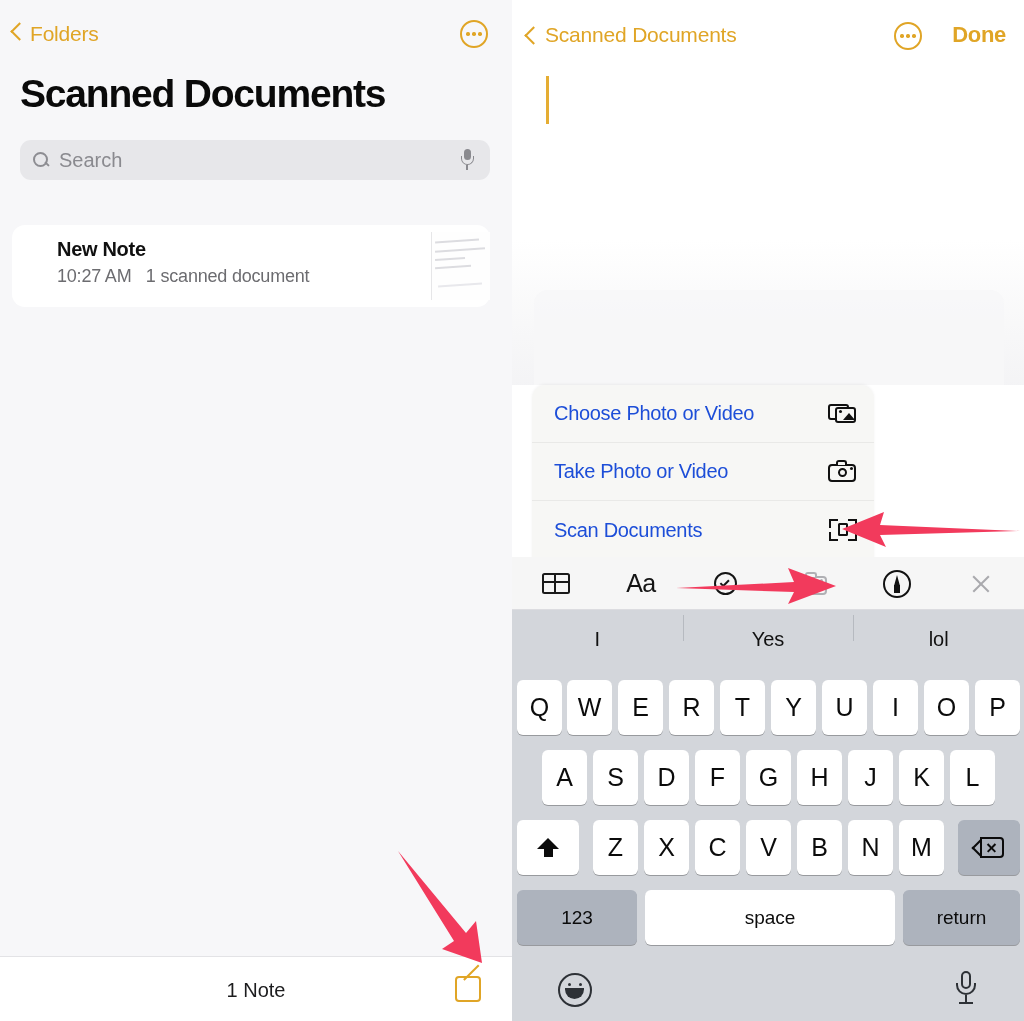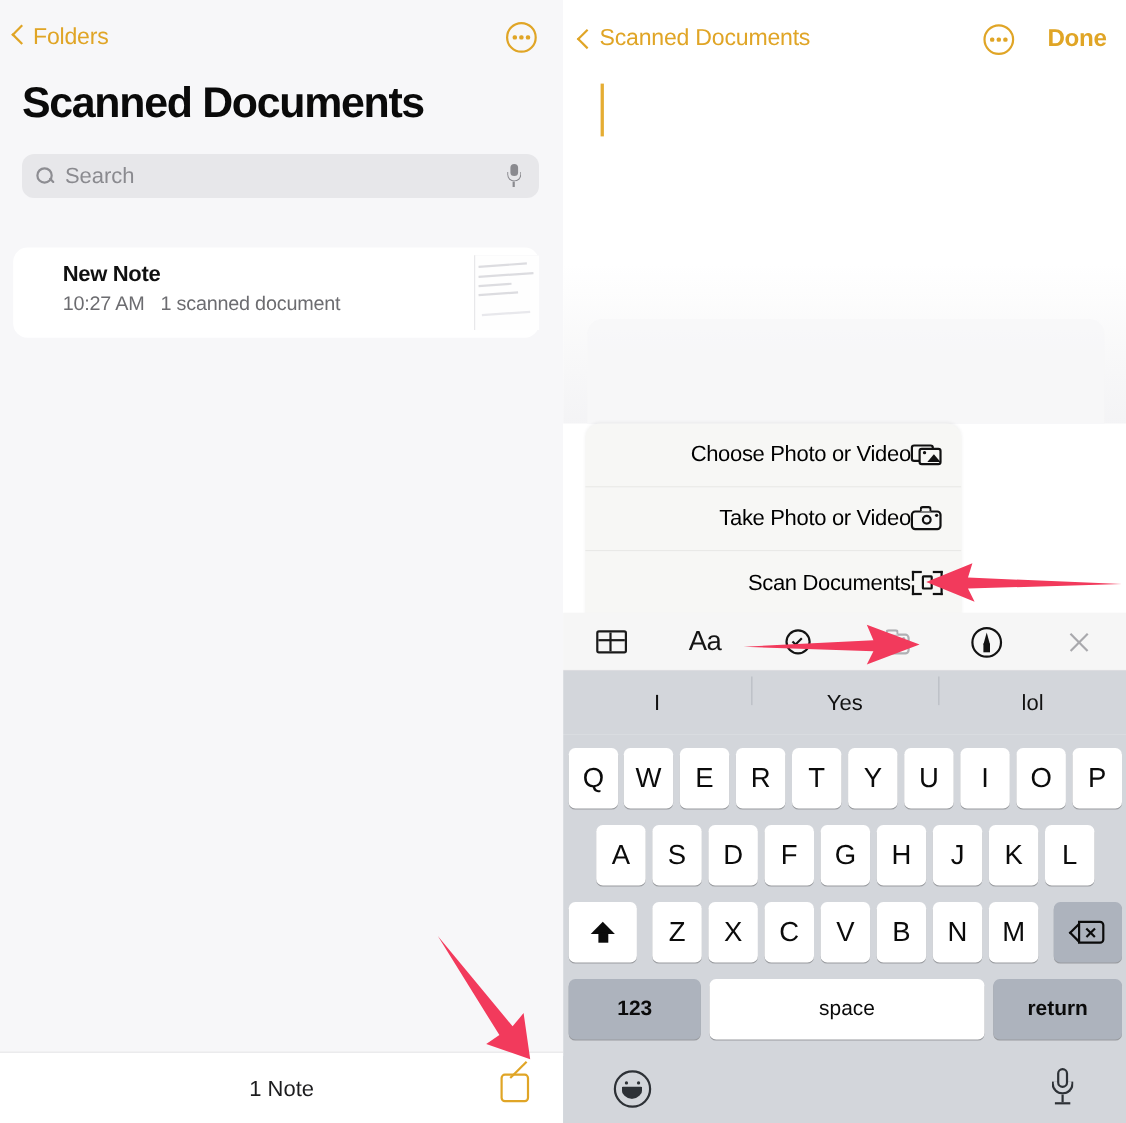--- a/index.html
+++ b/index.html
@@ -182,21 +182,21 @@
     background: #f7f7f5; border-radius: 14px 14px 0 0;
     box-shadow: 0 -1px 3px rgba(0,0,0,0.05);
     overflow: hidden;
   }
   .as-row {
     position: relative; height: 58px; display: flex; align-items: center;
     padding: 0 16px 0 22px; cursor: pointer;
     border-bottom: 1px solid #e9e9e7;
   }
   .as-row:last-child { border-bottom: none; }
-  .as-label { font-size: 20px; color: #000000; flex: 1; letter-spacing: -0.3px; text-align: right; }
+  .as-label { font-size: 20px; color: #1d4ed8; flex: 1; letter-spacing: -0.3px; }
   .as-ico { width: 30px; height: 26px; position: relative; flex: none; }
 
   
   .ico-photos .back {
     position: absolute; left: 0; top: 3px; width: 21px; height: 16px;
     border: 2px solid #111; border-radius: 3px;
   }
   .ico-photos .front {
     position: absolute; left: 7px; top: 6px; width: 21px; height: 16px;
     border: 2px solid #111; border-radius: 3px; background: #f7f7f5;
@@ -331,21 +331,21 @@
   .keyboard {
     position: absolute; left: 0; top: 668px; width: 512px; height: 353px;
     background: #d3d6db;
   }
   .key {
     position: absolute; background: #ffffff; border-radius: 6px;
     box-shadow: 0 1px 0 rgba(0,0,0,0.28);
     display: flex; align-items: center; justify-content: center;
     font-size: 25px; color: #0b0b0b; cursor: pointer; user-select: none;
   }
-  .key.gray { background: #adb3bd; font-weight: bold; }
+  .key.gray { background: #adb3bd; }
   .key.small { font-size: 19px; }
 
   .shift-ico { width: 22px; height: 22px; position: relative; }
   .shift-ico .head {
     position: absolute; left: 0; top: 1px; width: 0; height: 0;
     border-left: 11px solid transparent; border-right: 11px solid transparent;
     border-bottom: 11px solid #0b0b0b;
   }
   .shift-ico .body {
     position: absolute; left: 6.5px; top: 11px; width: 9px; height: 9px;

